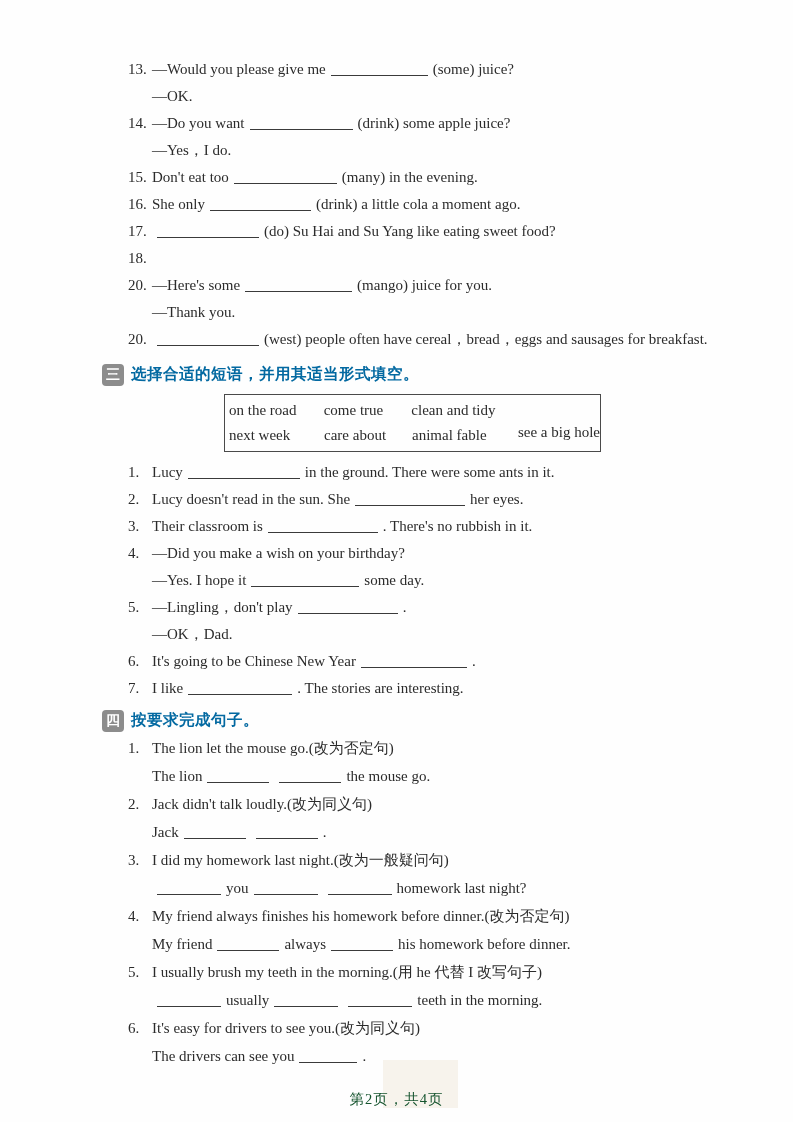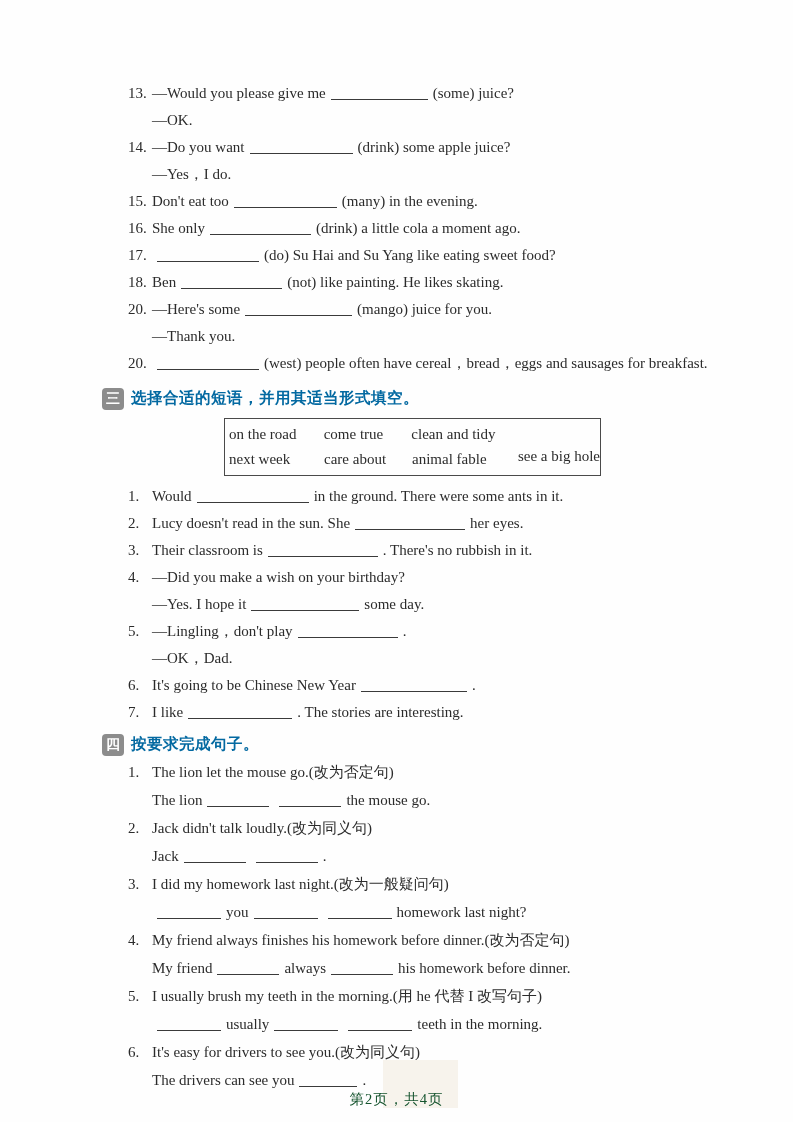--- a/index.html
+++ b/index.html
@@ -11,21 +11,21 @@
     position: relative;
     width: 793px;
     height: 1122px;
     margin: 0 auto;
     background: #fefefe;
     overflow: hidden;
     font-family: "Liberation Serif", "DejaVu Serif", serif;
     color: #2b2b2b;
   }
   .content {
-    padding: 80px 8px 0 128px;
+    padding: 56px 8px 0 128px;
   }
   .line {
     display: flex;
     align-items: center;
     height: 27px;
     font-size: 15px;
     white-space: nowrap;
   }
   .sec-c .line { height: 28px; }
   .num {
@@ -140,21 +140,20 @@
         <div class="line">
           <span class="num">16.</span>
           <span class="line-content"><span class="txt">She only</span><span class="blank" style="width: 101px;"></span><span class="txt">(drink) a little cola a moment ago.</span></span>
         </div>
         <div class="line">
           <span class="num">17.</span>
           <span class="line-content"><span class="blank" style="width: 102px;"></span><span class="txt">(do) Su Hai and Su Yang like eating sweet food?</span></span>
         </div>
         <div class="line">
           <span class="num">18.</span>
-          <span class="line-content"><span class="txt">Ben</span><span class="blank" style="width: 101px;"></span><span class="txt">(not) like painting. He likes skating.</span></span>
         </div>
         <div class="line">
           <span class="num">20.</span>
           <span class="line-content"><span class="txt">—Here's some</span><span class="blank" style="width: 107px;"></span><span class="txt">(mango) juice for you.</span></span>
         </div>
         <div class="line">
           <span class="num"></span>
           <span class="line-content"><span class="txt">—Thank you.</span></span>
         </div>
         <div class="line">
@@ -178,21 +177,21 @@
         <div class="pb-row">
           <span class="phrase c0">next week</span>
           <span class="phrase c1">care about</span>
           <span class="phrase c2">animal fable</span>
         </div>
       </div>
 
     <section id="sec-b" class="sec-b">
         <div class="line">
           <span class="num">1.</span>
-          <span class="line-content"><span class="txt">Would</span><span class="blank" style="width: 112px;"></span><span class="txt">in the ground. There were some ants in it.</span></span>
+          <span class="line-content"><span class="txt">Lucy</span><span class="blank" style="width: 112px;"></span><span class="txt">in the ground. There were some ants in it.</span></span>
         </div>
         <div class="line">
           <span class="num">2.</span>
           <span class="line-content"><span class="txt">Lucy doesn't read in the sun. She</span><span class="blank" style="width: 110px;"></span><span class="txt">her eyes.</span></span>
         </div>
         <div class="line">
           <span class="num">3.</span>
           <span class="line-content"><span class="txt">Their classroom is</span><span class="blank" style="width: 110px;"></span><span class="txt">. There's no rubbish in it.</span></span>
         </div>
         <div class="line">

